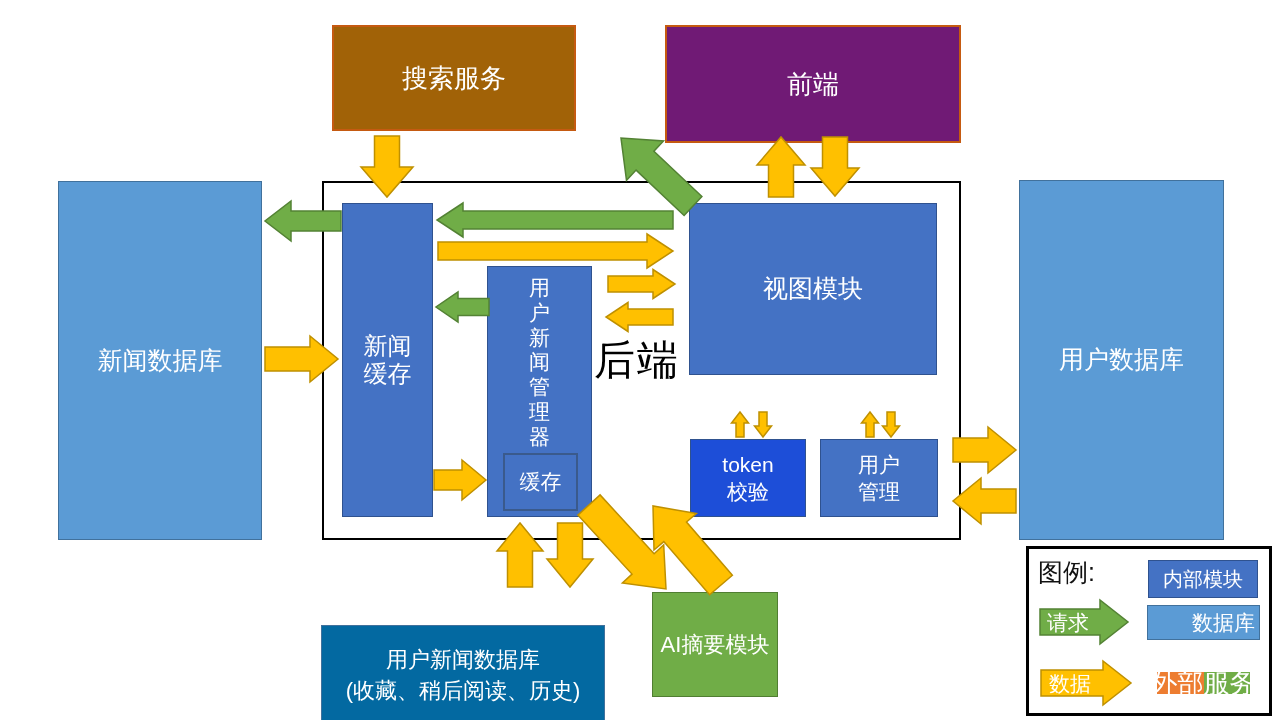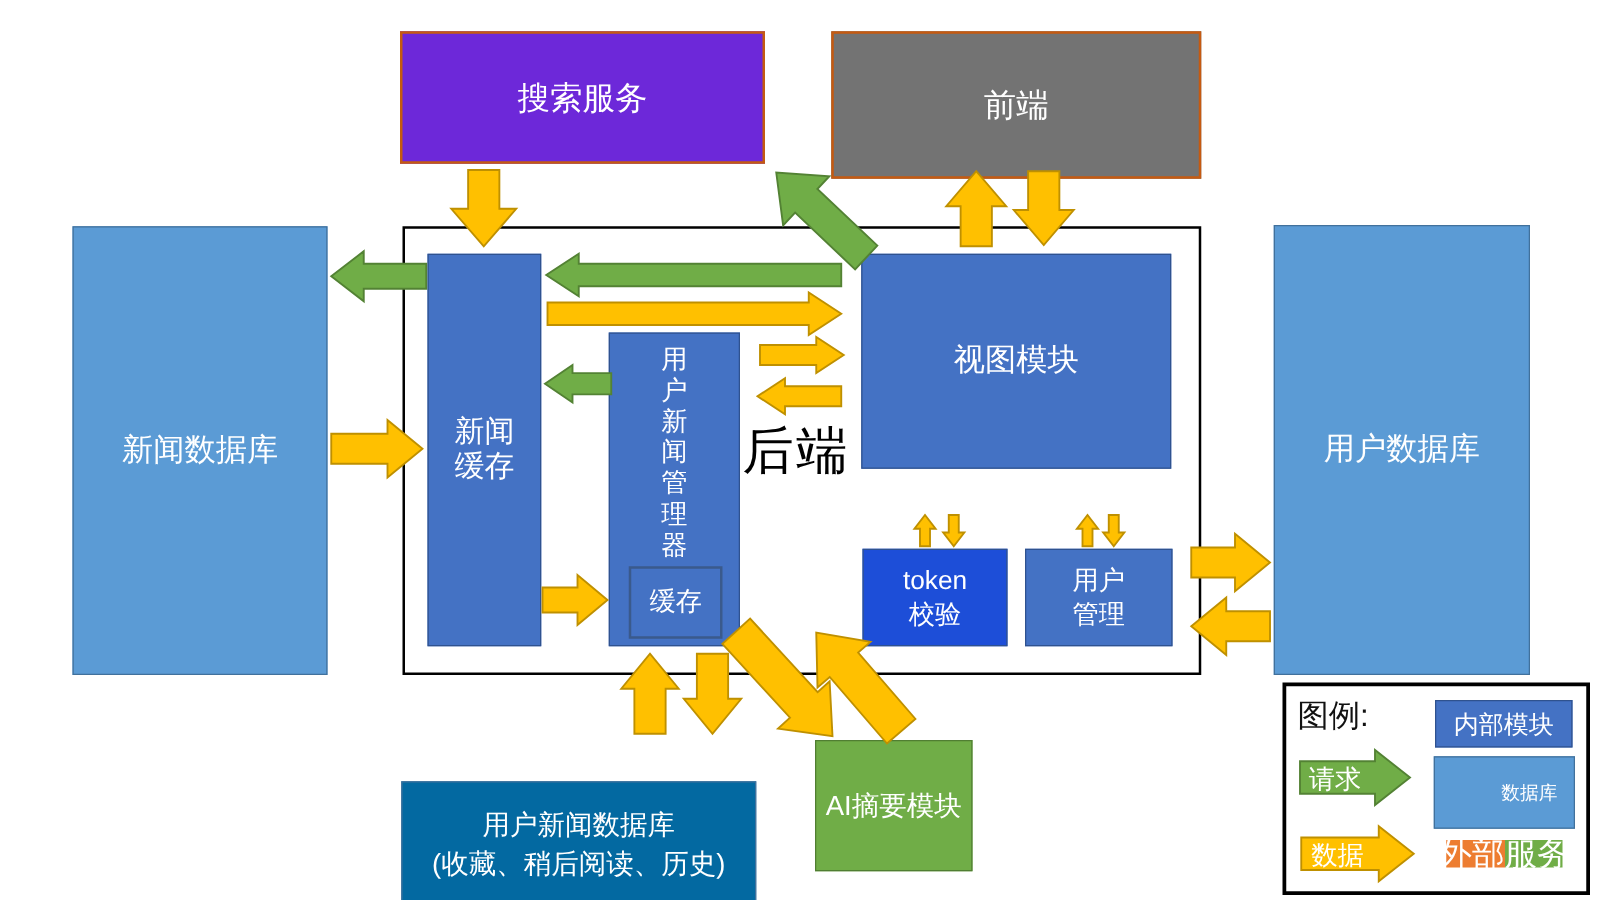--- a/index.html
+++ b/index.html
@@ -24,21 +24,21 @@
   .legend{
     position:absolute;left:1026px;top:546px;width:246px;height:170px;
     border:3px solid #000;background:#fff;box-sizing:border-box;z-index:5;
   }
   .legend-title{position:absolute;left:1038px;top:556px;font-size:25px;color:#111;z-index:10;}
   .lg-box{
     position:absolute;display:flex;align-items:center;justify-content:center;
     color:#fff;box-sizing:border-box;z-index:10;
   }
   #lg-internal{left:1148px;top:560px;width:110px;height:38px;font-size:20px;background:#4472C4;border:1px solid #2F528F;}
-  #lg-database{left:1147px;top:605px;width:113px;height:58px;font-size:15px;background:#5B9BD5;border:1px solid #41719C;padding-left:40px;}
+  #lg-database{left:1147px;top:605px;width:113px;height:35px;font-size:21px;background:#5B9BD5;border:1px solid #41719C;padding-left:40px;}
   #lg-external{left:1147px;top:662px;width:113px;height:42px;font-size:26px;padding:10px;}
   .half{flex:1 1 50%;height:100%;}
   .half-orange{background:#ED7D31;}
   .half-green{background:#70AD47;}
   .lg-overlay{
     position:absolute;left:0;top:0;right:0;bottom:0;display:flex;
     align-items:center;justify-content:center;color:#fff;
   }
   #arrow-layer{position:absolute;left:0;top:0;z-index:40;pointer-events:none;}
   .arrow-label{position:absolute;color:#fff;font-size:21px;z-index:60;white-space:nowrap;}
@@ -90,22 +90,22 @@
       <polygon points="557.5,523 557.5,559 547,559 570,587 593,559 582.5,559 582.5,523" fill="#FFC000" stroke="#BF9000" stroke-width="1.5"></polygon>
       <polygon points="577.9,515.1 632,574.1 622.4,582.9 666,589 663.7,545 654.1,553.8 600.1,494.9" fill="#FFC000" stroke="#BF9000" stroke-width="1.5"></polygon>
       <polygon points="732.4,575.2 686.5,522 696.4,513.5 653,506 654,550 663.8,541.6 709.6,594.8" fill="#FFC000" stroke="#BF9000" stroke-width="1.5"></polygon>
       <polygon points="1040,635 1100,635 1100,644 1128,622 1100,600 1100,609 1040,609" fill="#70AD47" stroke="#538234" stroke-width="1.5"></polygon>
       <polygon points="1041,696 1103,696 1103,705 1131,683 1103,661 1103,670 1041,670" fill="#FFC000" stroke="#BF9000" stroke-width="1.5"></polygon>
     </svg>
 
   <div class="arrow-label" id="label-request">请求</div>
   <div class="arrow-label" id="label-data">数据</div>
 
-<div class="node" style="left: 320px; top: 25px; width: 292px; height: 106px; font-size: 26px; background: #6d28d9; border: 2px solid rgb(197, 90, 17);">搜索服务</div>
-    <div class="node" style="left: 665px; top: 25px; width: 296px; height: 118px; font-size: 26px; background: #737373; border: 2px solid rgb(197, 90, 17);">前端</div>
+<div class="node" style="left: 332px; top: 25px; width: 244px; height: 106px; font-size: 26px; background: #a16207; border: 2px solid rgb(197, 90, 17);">搜索服务</div>
+    <div class="node" style="left: 665px; top: 25px; width: 296px; height: 118px; font-size: 26px; background: #701a75; border: 2px solid rgb(197, 90, 17);">前端</div>
     <div class="node" style="left: 58px; top: 181px; width: 204px; height: 359px; font-size: 25px; background: rgb(91, 155, 213); border: 1px solid rgb(65, 113, 156);">新闻数据库</div>
     <div class="node" style="left: 1019px; top: 180px; width: 205px; height: 360px; font-size: 25px; background: rgb(91, 155, 213); border: 1px solid rgb(65, 113, 156); font-family: Liberation Serif, serif;">用户数据库</div>
     <div class="node" style="left: 342px; top: 203px; width: 91px; height: 314px; font-size: 24px; background: rgb(68, 114, 196); border: 1px solid rgb(47, 82, 143);">新闻
 缓存</div>
     <div class="node top-align" style="left: 487px; top: 266px; width: 105px; height: 251px; font-size: 21px; background: rgb(68, 114, 196); border: 1px solid rgb(47, 82, 143);">用
 户
 新
 闻
 管
 理

